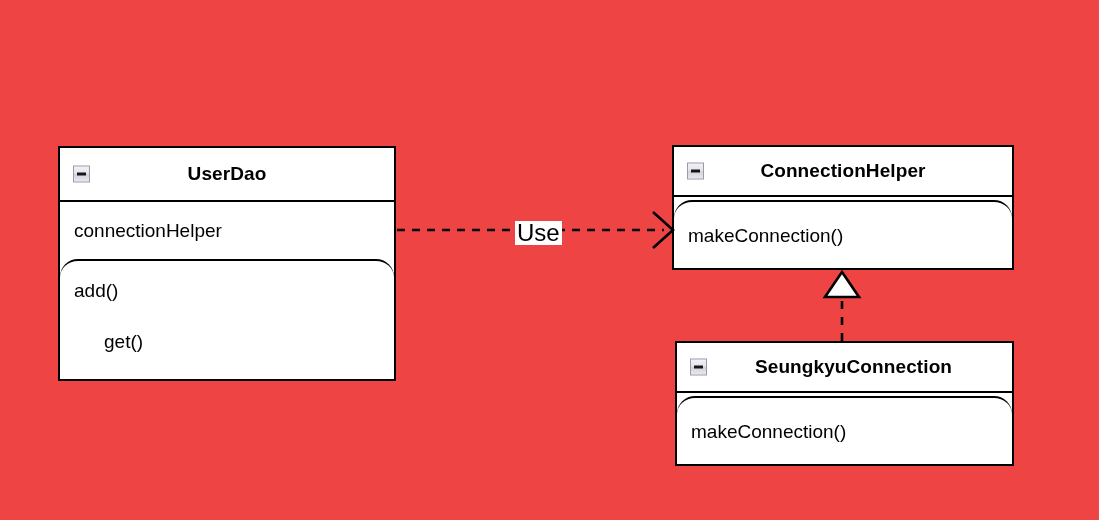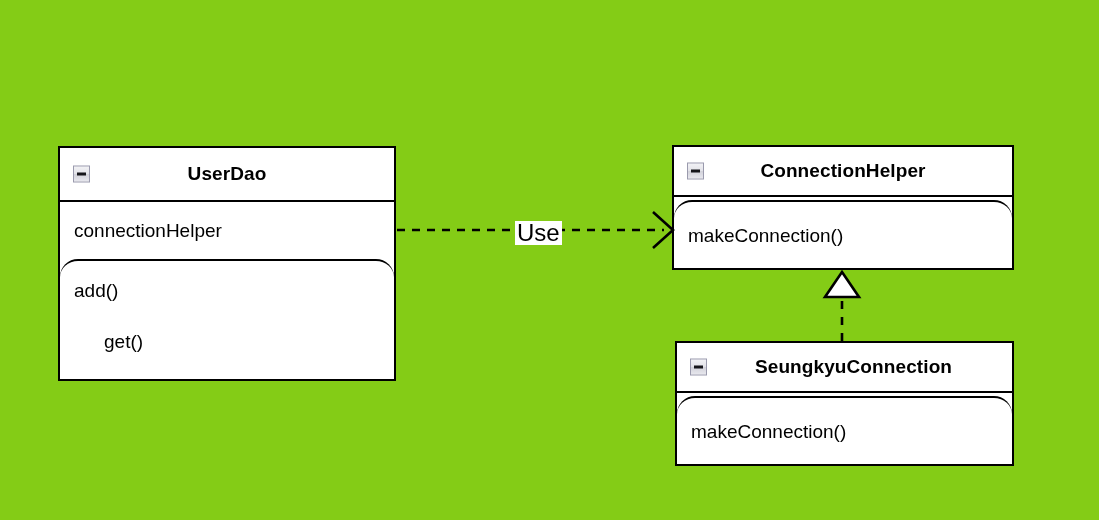--- a/index.html
+++ b/index.html
@@ -9,21 +9,21 @@
     background: #ffffff;
   }
   body {
     font-family: "Liberation Sans", sans-serif;
     -webkit-font-smoothing: antialiased;
   }
   #canvas {
     position: relative;
     width: 1099px;
     height: 520px;
-    background: #84cc16;
+    background: #ef4444;
     overflow: hidden;
   }
 
   
   .uml-class {
     position: absolute;
     box-sizing: border-box;
     background: #ffffff;
     border: 2px solid #000000;
     display: flex;

